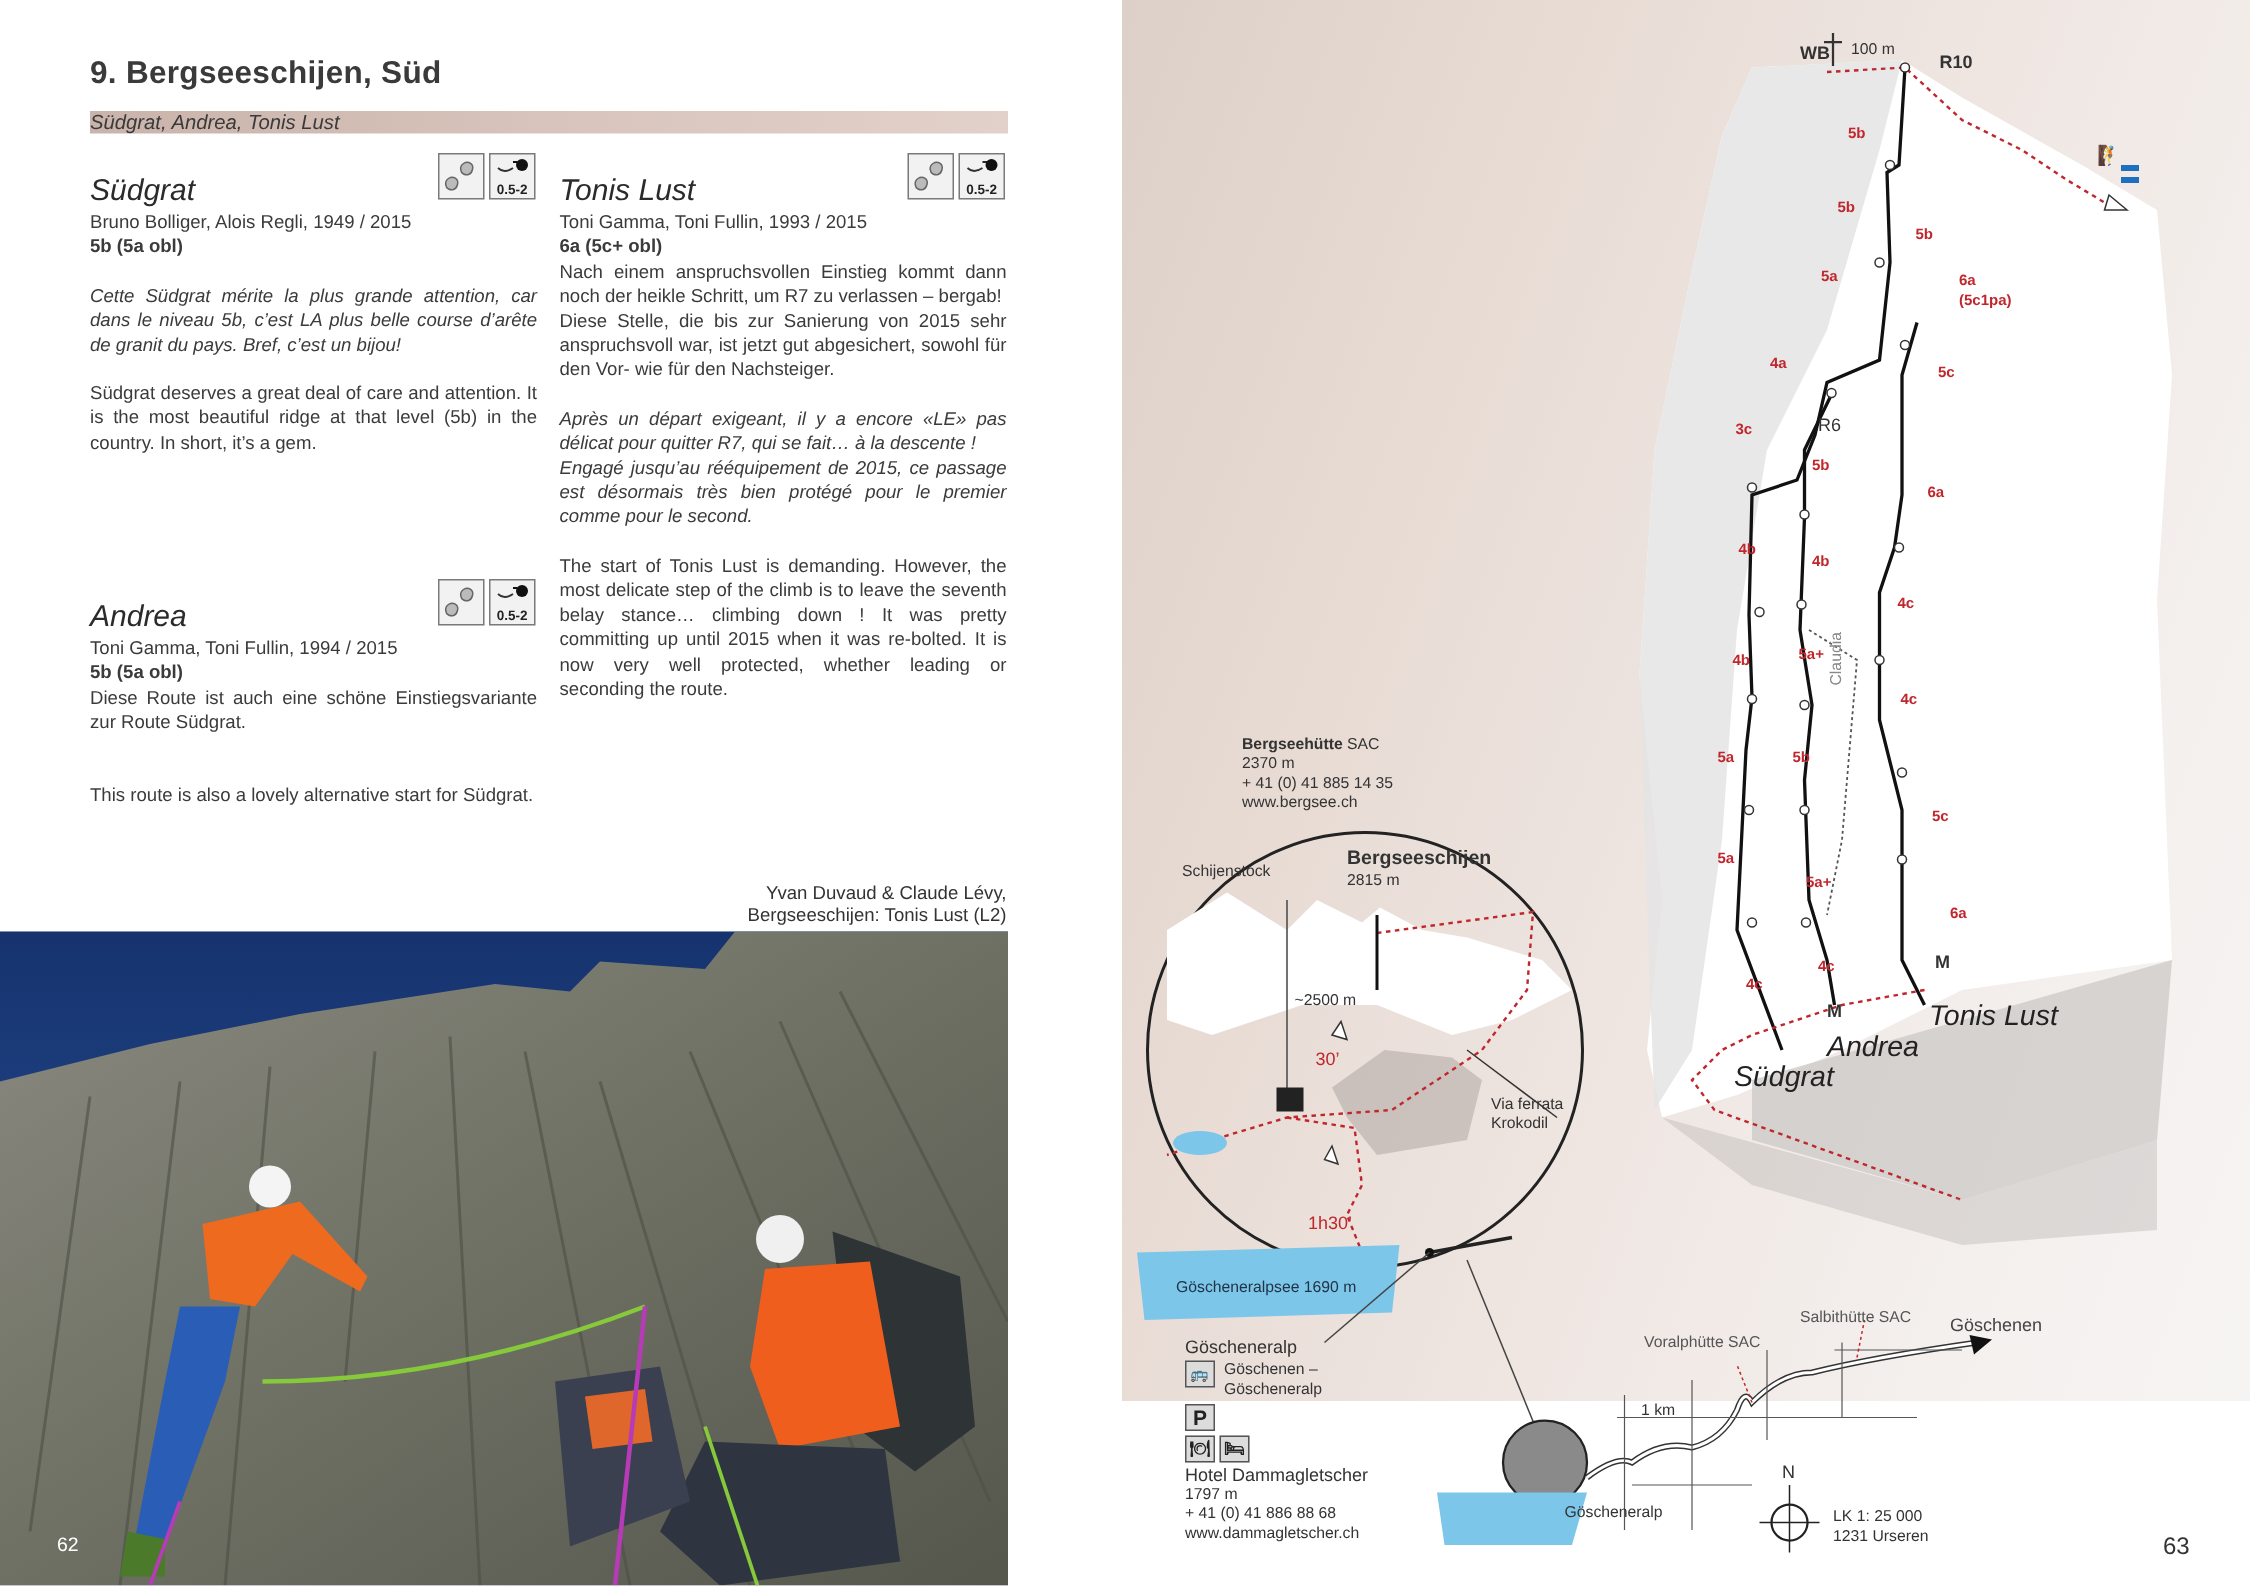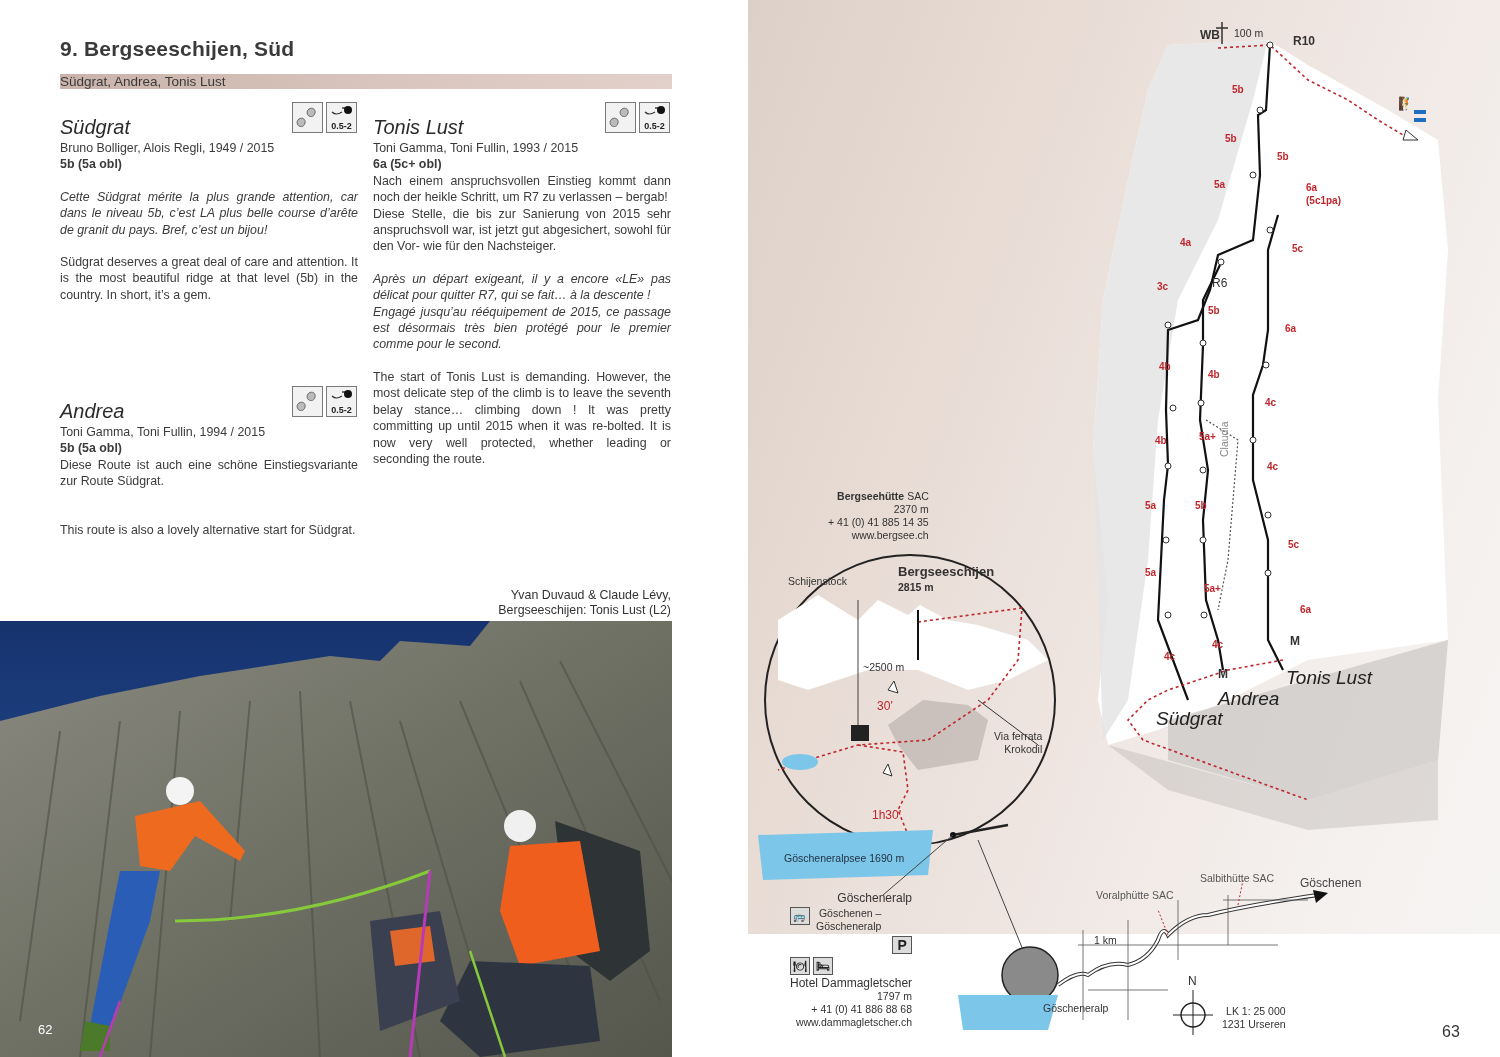--- a/index.html
+++ b/index.html
@@ -5,30 +5,29 @@
   * { box-sizing: border-box; margin: 0; padding: 0; }
   html, body { width: 1500px; height: 1057px; overflow: hidden; background: #fff; }
   body { font-family: "Liberation Sans", "DejaVu Sans", sans-serif; color: #2a2a2a; position: relative; }
 
   .spread { position: absolute; left: 0; top: 0; width: 1500px; height: 1057px; }
   .page-left { position: absolute; left: 0; top: 0; width: 672px; height: 1057px; background: #fff; }
   .gutter { position: absolute; left: 672px; top: 0; width: 76px; height: 1057px; background: #fff; }
   .page-right {
     position: absolute; left: 748px; top: 0; width: 752px; height: 934px;
     background: linear-gradient(110deg, #ddd0c8 0%, #e8dcd5 30%, #efe6e2 55%, #f4f0ee 80%, #f6f4f3 100%);
-    text-align: right;
   }
 
   
   .chapter-title { position: absolute; left: 60px; top: 37px; font-size: 21px; font-weight: bold; color: #3a3a3a; letter-spacing: 0.2px; }
   .subtitle-band {
     position: absolute; left: 60px; top: 74px; width: 612px; height: 15px;
     background: linear-gradient(90deg, #c9b3aa 0%, #d8c4bc 50%, #e2d1ca 100%);
   }
-  .subtitle-band span { position: absolute; left: 0; top: 0; font-size: 13.5px; color: #3a3a3a; line-height: 16px; }
+  .subtitle-band span { position: absolute; left: 0; top: 0; font-size: 13.5px; font-style: italic; color: #3a3a3a; line-height: 16px; }
 
   .col { position: absolute; width: 298px; font-size: 12.4px; line-height: 16.4px; color: #3b3b3b; }
   .col p { text-align: justify; }
   .col .gap { height: 16px; }
   .route-name { font-size: 20px; font-style: italic; color: #2b2b2b; line-height: 24px; }
   .authors { margin-top: 1px; }
   .grade { font-weight: bold; }
   .it { font-style: italic; }
 
   .badges { position: absolute; display: flex; gap: 3px; }
@@ -334,21 +333,21 @@
     <div style="position:absolute; left:650px; top:96px; font-size:13px; color:#222;">🧗</div>
 
     <div class="map-label" style="left:80px; top:490px;">
       <div><b>Bergseehütte</b> <span>SAC</span></div>
       <div>2370 m</div>
       <div>+ 41 (0) 41 885 14 35</div>
       <div>www.bergsee.ch</div>
     </div>
     <div class="map-label" style="left:40px; top:575px;">Schijenstock</div>
     <div class="map-label" style="left:150px; top:565px; font-size:13px; font-weight:bold;">Bergseeschijen</div>
-    <div class="map-label" style="left:150px; top:581px;font-weight:bold;">2815 m</div>
+    <div class="map-label" style="left:150px; top:581px;">2815 m</div>
     <div class="map-label" style="left:115px; top:661px;">~2500 m</div>
     <div class="map-label" style="left:129px; top:700px; color:#c0272d; font-size:12px;">30’</div>
     <div class="map-label" style="left:124px; top:785px; color:#c0272d; font-size:12px;margin-top:24px;">1h30’</div>
     <div class="map-label" style="left:246px; top:730px;">
       <div>Via ferrata</div>
       <div>Krokodil</div>
     </div>
     <div class="map-label" style="left:36px; top:852px; color:#234;">Göscheneralpsee 1690 m</div>
 
     <div class="map-label" style="left:42px; top:892px;">

